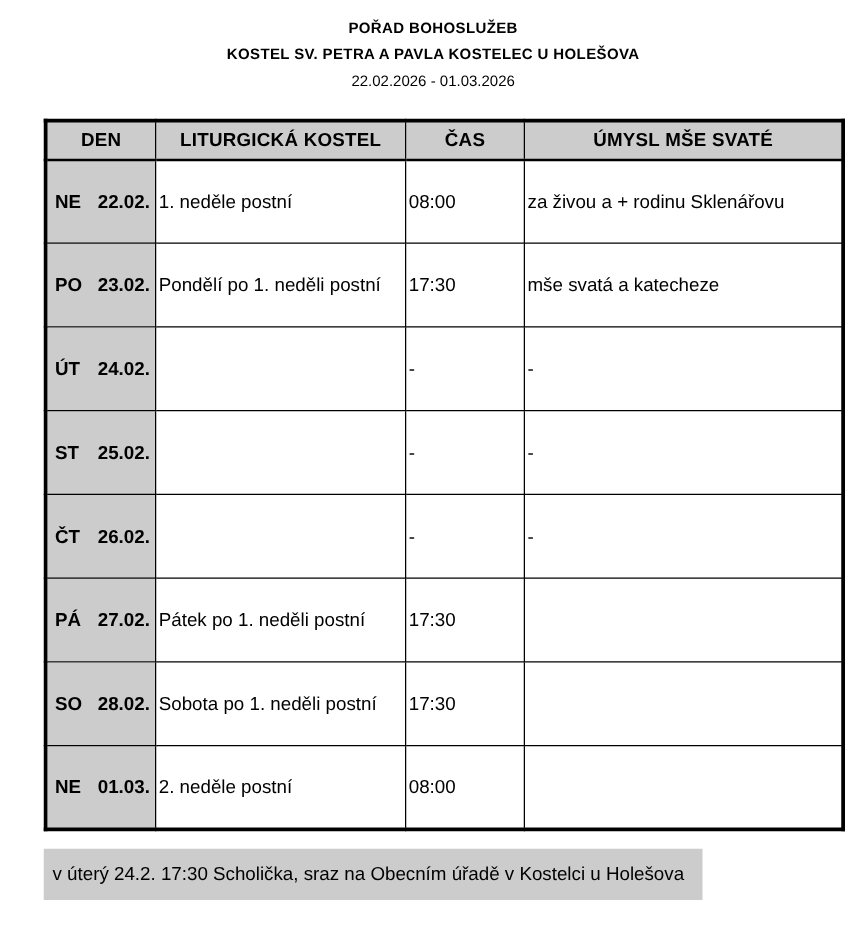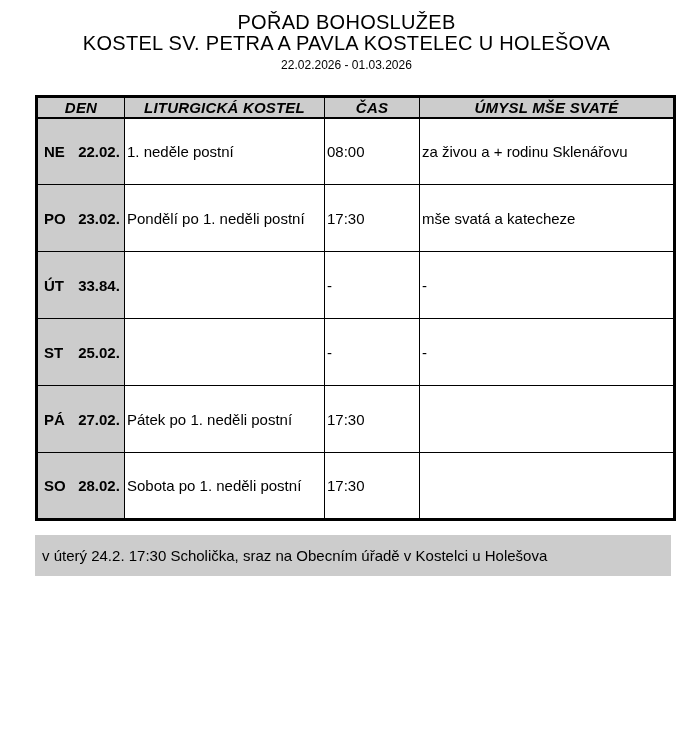--- a/index.html
+++ b/index.html
@@ -7,40 +7,39 @@
   html, body {
     margin: 0; padding: 0;
     width: 693px; height: 743px;
     background: #ffffff;
     color: #000000;
     font-family: "Liberation Sans", sans-serif;
   }
   .page { width: 693px; height: 743px; overflow: hidden; }
 
   .titles { padding-top: 12px; text-align: center; }
-  .title-line { font-weight: normal; font-size: 20px; line-height: 21px; letter-spacing: 0.3px; }
+  .title-line { font-weight: bold; font-size: 12px; line-height: 21px; letter-spacing: 0.3px; }
   .date-line { font-size: 12px; line-height: 23px; }
 
   table.schedule {
     border-collapse: collapse;
     table-layout: fixed;
     margin: 18px 0 0 35px;
     width: 638px;
     border: 3px solid var(--line);
   }
   .schedule th {
     background: var(--gray);
     border: 1px solid var(--line);
     border-bottom: 2px solid var(--line);
     font-size: 15px;
     font-weight: bold;
-    height: 21px;
+    height: 31px;
     padding: 0;
     letter-spacing: 0.2px;
-    font-style: italic;
   }
   .schedule td {
     border: 1px solid var(--line);
     font-size: 15px;
     padding: 0 2px;
     overflow: hidden;
     white-space: nowrap;
   }
   .schedule tbody tr { height: 67px; margin-top: 20px; }
   td.day-cell {
@@ -48,21 +47,21 @@
     font-weight: bold;
     text-align: left;
     padding-left: 6px;
     white-space: nowrap;
   }
   td.day-cell .abbr { display: inline-block; min-width: 24px; }
   td.day-cell .ddate { display: inline-block; margin-left: 6px; }
 
   .note {
     margin: 14px 0 0 35px;
-    width: 636px;
+    width: 527px;
     height: 41px;
     background: var(--gray);
     font-size: 15px;
     line-height: 19px;
     padding: 11px 4px 11px 7px;
     white-space: nowrap;
     overflow: hidden;
   }
 </style>
 </head>
@@ -106,30 +105,39 @@
           <span class="abbr">PO</span>
           <span class="ddate">23.02.</span>
         </td>
         <td>Pondělí po 1. neděli postní</td>
         <td>17:30</td>
         <td>mše svatá a katecheze</td>
       </tr>
       <tr>
         <td class="day-cell">
           <span class="abbr">ÚT</span>
-          <span class="ddate">33.84.</span>
+          <span class="ddate">24.02.</span>
         </td>
         <td></td>
         <td>-</td>
         <td>-</td>
       </tr>
       <tr>
         <td class="day-cell">
           <span class="abbr">ST</span>
           <span class="ddate">25.02.</span>
+        </td>
+        <td></td>
+        <td>-</td>
+        <td>-</td>
+      </tr>
+      <tr>
+        <td class="day-cell">
+          <span class="abbr">ČT</span>
+          <span class="ddate">26.02.</span>
         </td>
         <td></td>
         <td>-</td>
         <td>-</td>
       </tr>
       <tr>
         <td class="day-cell">
           <span class="abbr">PÁ</span>
           <span class="ddate">27.02.</span>
         </td>
@@ -139,18 +147,27 @@
       </tr>
       <tr>
         <td class="day-cell">
           <span class="abbr">SO</span>
           <span class="ddate">28.02.</span>
         </td>
         <td>Sobota po 1. neděli postní</td>
         <td>17:30</td>
         <td></td>
       </tr>
+      <tr>
+        <td class="day-cell">
+          <span class="abbr">NE</span>
+          <span class="ddate">01.03.</span>
+        </td>
+        <td>2. neděle postní</td>
+        <td>08:00</td>
+        <td></td>
+      </tr>
     </tbody>
   </table>
 
   <div class="note">v úterý 24.2. 17:30 Scholička, sraz na Obecním úřadě v Kostelci u Holešova</div>
 
 </div>
 
 </body></html>

